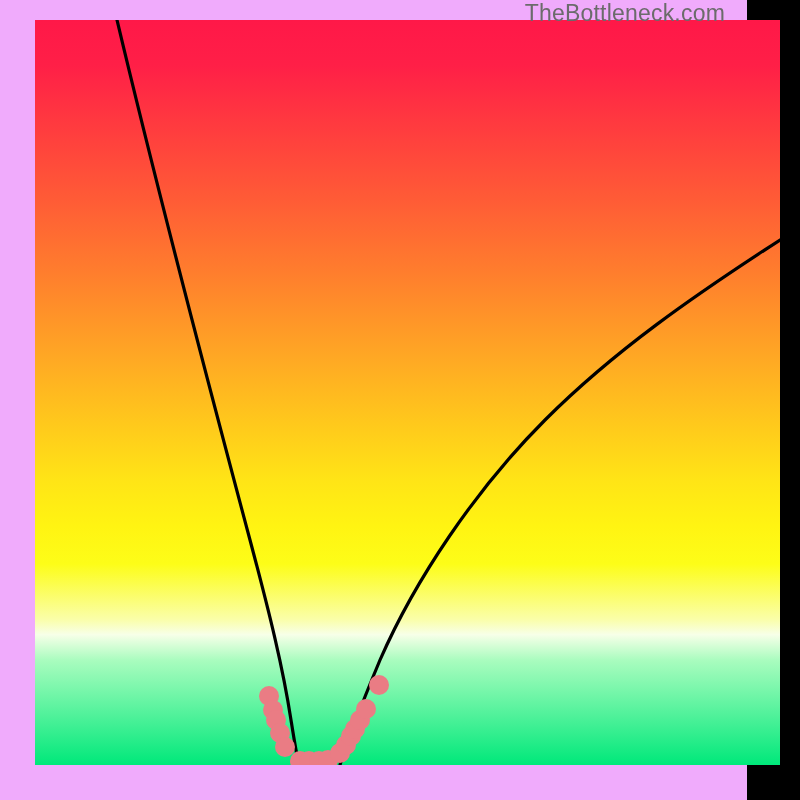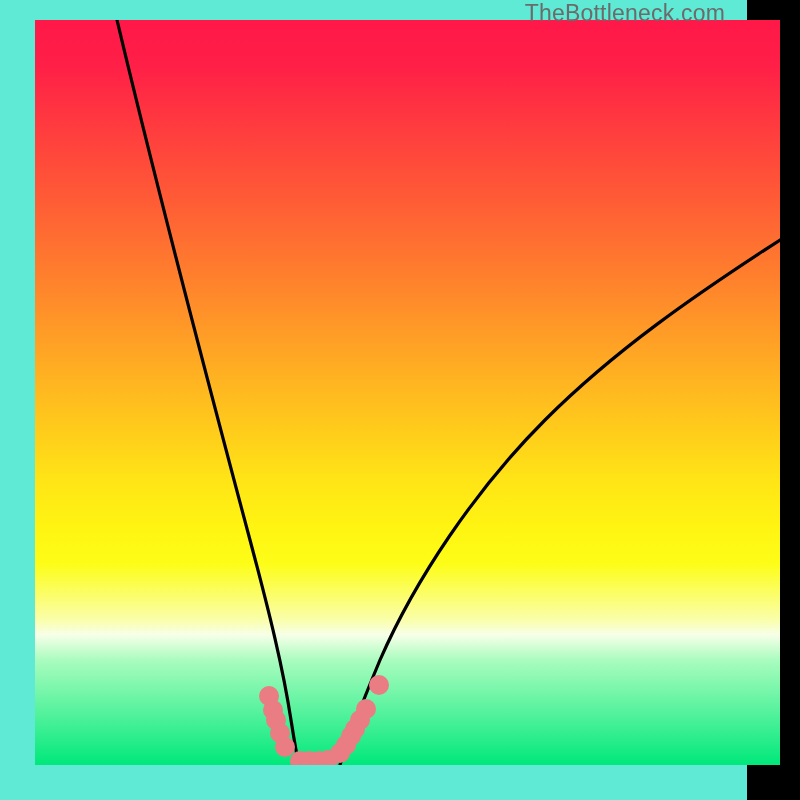--- a/index.html
+++ b/index.html
@@ -8,21 +8,21 @@
     width: 800px;
     height: 800px;
     overflow: hidden;
     background: #000;
     font-family: Arial, Helvetica, sans-serif;
   }
   .frame {
     position: relative;
     width: 747px;
     height: 800px;
-    background: #5eead4;
+    background: #f0abfc;
   }
   .plot {
     position: absolute;
     left: 35px;
     top: 20px;
     width: 745px;
     height: 745px;
     background: linear-gradient(
       to bottom,
       #ff1848 0%,

